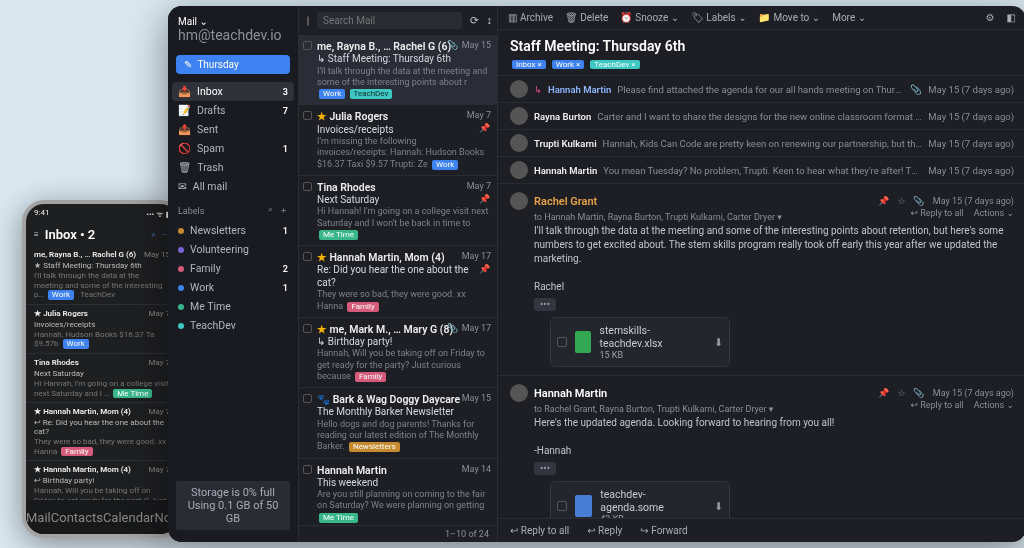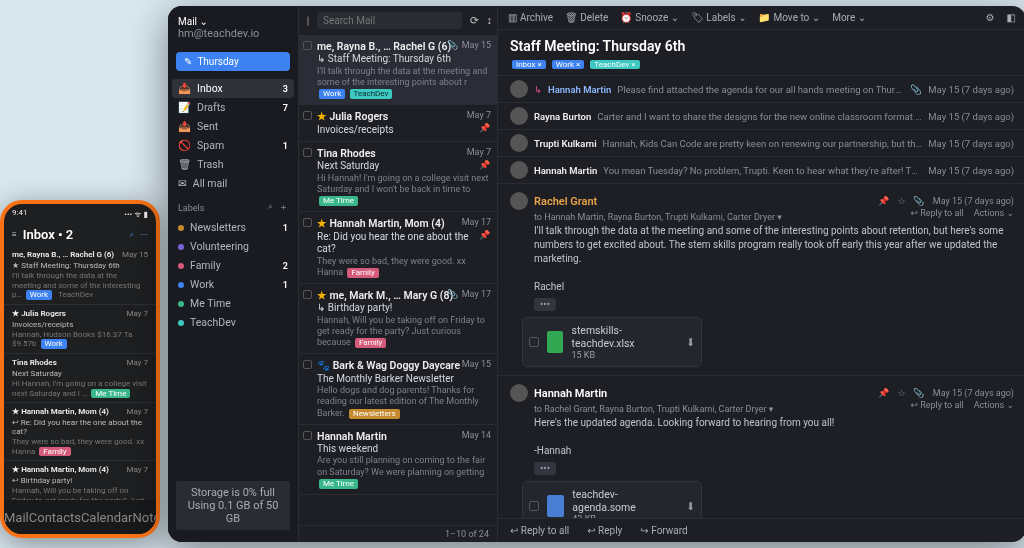--- a/index.html
+++ b/index.html
@@ -1,35 +1,35 @@
 <!DOCTYPE html>
 <html><head>
 <meta charset="utf-8">
 <style>
   * { box-sizing: border-box; margin: 0; padding: 0; font-family: -apple-system, BlinkMacSystemFont, "Segoe UI", Roboto, Helvetica, Arial, sans-serif; }
   body { background: #d9e7ef; width: 1024px; height: 548px; overflow: hidden; position: relative; }
   
-  .phone { position:absolute; left:0; top:200px; width:160px; height:338px; background:#1e1f21; border-radius:22px; border:4px solid #f97316; box-shadow:0 6px 30px rgba(0,0,0,.4); overflow:hidden; color:#d0d0d0; font-size:8px; }
+  .phone { position:absolute; left:22px; top:200px; width:160px; height:338px; background:#1e1f21; border-radius:22px; border:4px solid #a3a3a3; box-shadow:0 6px 30px rgba(0,0,0,.4); overflow:hidden; color:#d0d0d0; font-size:8px; }
   .phone-status{display:flex;justify-content:space-between;padding:4px 8px;font-size:8px;color:#eee}
   .phone-topbar{display:flex;align-items:center;gap:6px;padding:4px 8px}
   .phone-topbar .title{flex:1;font-size:13px;font-weight:600;color:#fff}
   .phone-item{padding:4px 8px;border-bottom:1px solid #2d2e33;position:relative}
   .phone-item .from{color:#eee;font-weight:600}
   .phone-item .date{color:#888;position:absolute;right:8px;top:4px}
   .phone-item .subj{color:#bbb;margin-top:2px}
   .phone-item .prev{color:#777;margin-top:1px;line-height:1.2}
   .phone-bottom{position:absolute;bottom:0;left:0;right:0;height:34px;background:#18191b;display:flex;justify-content:space-around;align-items:center;color:#888}
   .phone-bottom span{font-size:13px;text-align:center}
 
   
   .desk { position:absolute; left:168px; top:6px; width:858px; height:536px; background:#1e1f24; border-radius:14px; box-shadow:0 10px 40px rgba(0,0,0,.45); overflow:hidden; color:#c9cbd1; display:flex; font-size:10.5px;}
   
   .sidebar{width:130px;background:#1a1b20;padding:6px 0;display:flex;flex-direction:column;gap:2px}
   .sb-acct{padding:4px 10px;color:#fff;font-size:10px}
-  .sb-acct .line2{color:#8e9099;font-size:11px}
+  .sb-acct .line2{color:#8e9099;font-size:14px}
   .compose{margin:6px 8px;background:#3d82f0;color:#fff;padding:4px 8px;border-radius:4px;display:flex;align-items:center;gap:5px;font-size:10px}
   .sb-item{display:flex;align-items:center;gap:6px;padding:3px 10px;color:#b2b5bf;position:relative}
   .sb-item.active{background:#30323a;color:#fff;border-radius:4px;margin:0 4px;padding:3px 6px}
   .sb-item .cnt{margin-left:auto;font-size:9px;color:#fff;font-weight:600}
   .sb-section{padding:6px 10px 2px;color:#8a8d97;font-size:9px;display:flex;align-items:center;gap:6px}
   .sb-section .actions{margin-left:auto;display:flex;gap:6px;color:#8a8d97}
   .storage{margin:auto 8px 6px;background:#2a2c34;border-radius:2px;padding:5px;text-align:center;color:#a9acb6;font-size:11px}
   .bullet{width:6px;height:6px;border-radius:50%;display:inline-block}
 
   
@@ -67,21 +67,21 @@
   .collapsed .who.sp{color:#8db8ff}
   .collapsed .txt{color:#8a8d97;flex:1;white-space:nowrap;overflow:hidden;text-overflow:ellipsis}
   .collapsed .when{color:#8a8d97;white-space:nowrap}
   .msg{padding:8px 12px;border-top:1px solid #2a2c33}
   .msg .hdr{display:flex;align-items:center;gap:6px}
   .msg .sender{color:#fff;font-weight:600;font-size:11px}
   .msg .sender.rg{color:#e8a24a}
   .msg .meta{margin-left:auto;display:flex;align-items:center;gap:8px;color:#8a8d97;font-size:9px}
   .msg .to{color:#8a8d97;font-size:9px;margin-left:24px;margin-top:2px}
   .msg .body{color:#c0c3cc;font-size:10px;margin:6px 0 4px 24px;line-height:1.4}
-  .attach{margin-left:12px;margin-top:6px;display:flex;align-items:center;gap:8px;background:#24262e;border:1px solid #33353e;border-radius:5px;padding:6px;width:180px}
+  .attach{margin-left:40px;margin-top:6px;display:flex;align-items:center;gap:8px;background:#24262e;border:1px solid #33353e;border-radius:5px;padding:6px;width:180px}
   .attach .fileicon{width:18px;height:22px;border-radius:2px}
   .attach .meta2{font-size:9px;color:#9a9da7}
   .attach .dl{margin-left:auto;color:#9a9da7}
   .msg-actions{margin-left:auto;font-size:9px;color:#8a8d97;display:flex;gap:10px;align-items:center}
   .reply-bar{border-top:1px solid #2a2c33;padding:6px 12px;display:flex;gap:18px;color:#a9acb6;font-size:10px}
 </style>
 </head>
 <body>
 
 <div class="phone">
@@ -240,20 +240,21 @@
     <span class="date">May 15</span>
     <div class="subj">↳ Staff Meeting: Thursday 6th</div>
     <div class="prev">I'll talk through the data at the meeting and some of the interesting points about r <span class="tag tag-work">Work</span> <span class="tag tag-teach">TeachDev</span></div>
     </div>
         <div class="mrow">
           <span class="chk"></span>
     <div class="from"><span class="star">★</span> Julia Rogers</div>
 
     <span class="date">May 7</span>
     <div class="subj">Invoices/receipts</div>
+    <div class="prev">I'm missing the following invoices/receipts: Hannah: Hudson Books $16.37 Taxi $9.57 Trupti: Ze <span class="tag tag-work">Work</span></div>
     <span class="pin">📌</span>
         </div>
         <div class="mrow">
           <span class="chk"></span>
     <div class="from">Tina Rhodes</div>
 
     <span class="date">May 7</span>
     <div class="subj">Next Saturday</div>
     <div class="prev">Hi Hannah! I'm going on a college visit next Saturday and I won't be back in time to <span class="tag tag-metime">Me Time</span></div>
     <span class="pin">📌</span>

